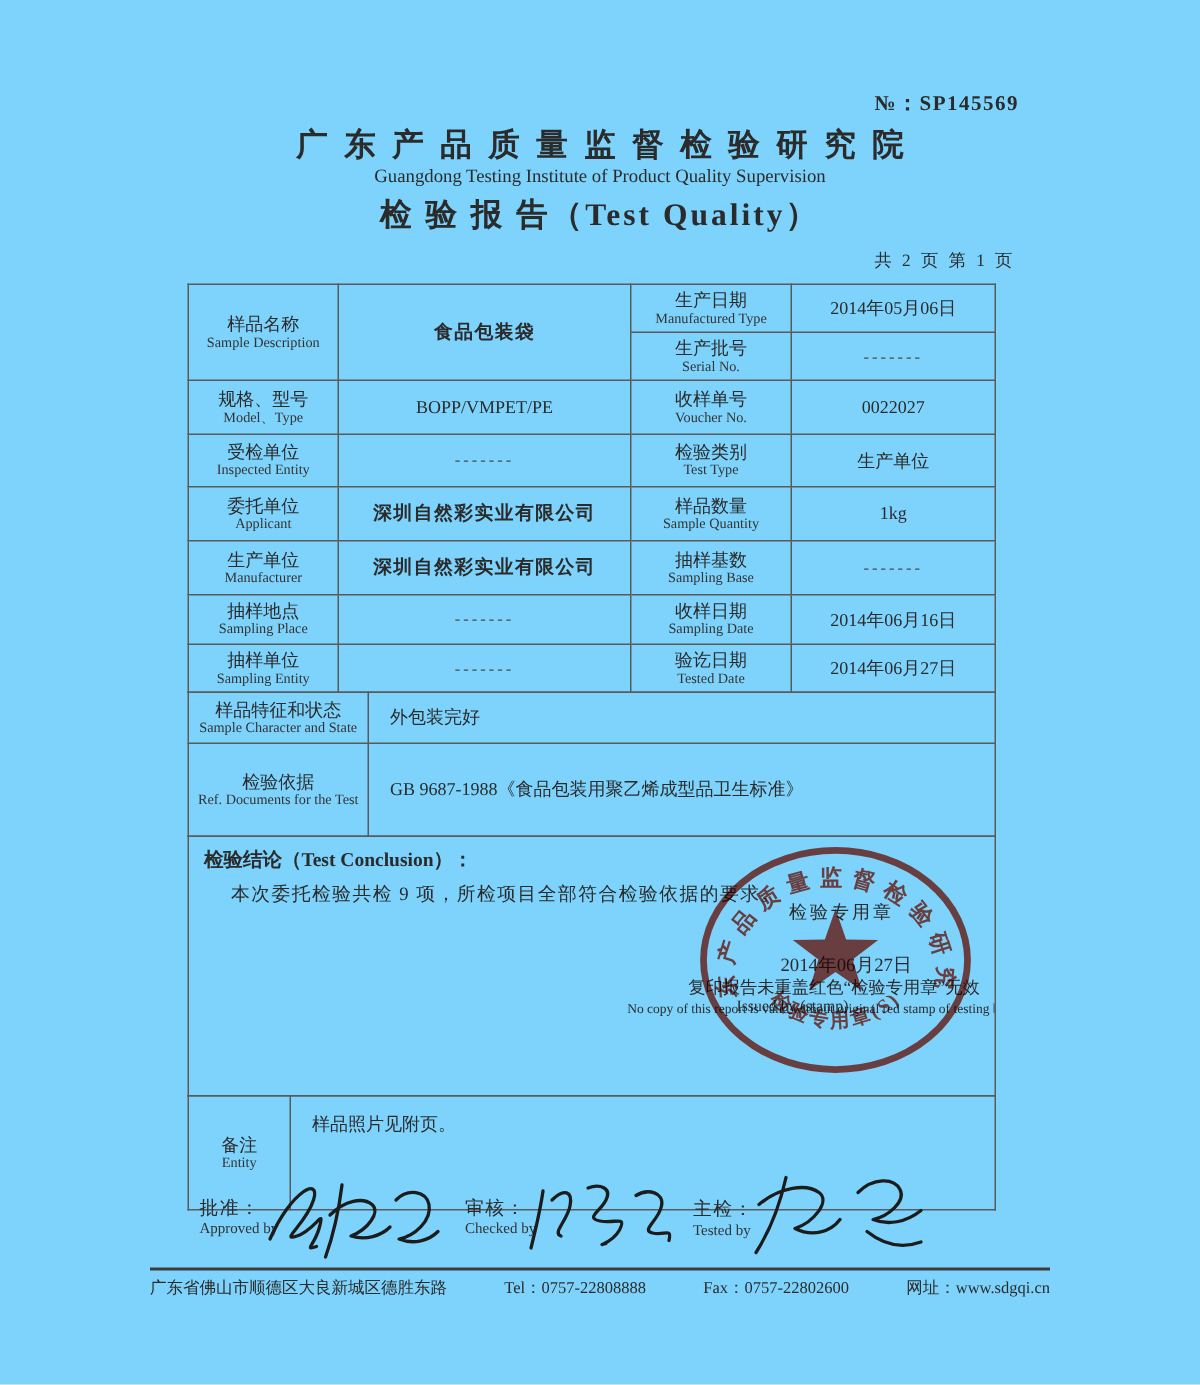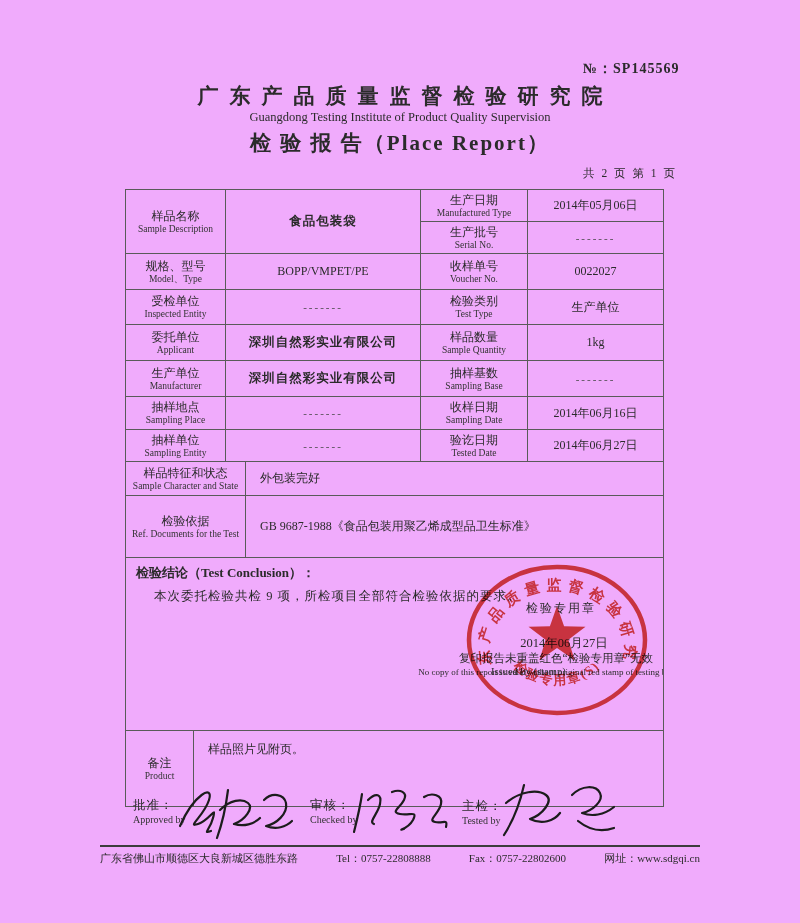--- a/index.html
+++ b/index.html
@@ -1,17 +1,17 @@
 <!DOCTYPE html>
 <html><head>
 <meta charset="utf-8">
 <style>
   html,body{margin:0;padding:0;background:#e9e9e7;}
   .page{
-    position:relative;width:800px;height:923px;background:#f0abfc;
+    position:relative;width:800px;height:923px;background:#7dd3fc;
     font-family:"Liberation Serif","DejaVu Serif",serif;color:#2b2b2b;
     overflow:hidden;margin:0 auto;
   }
   
   .report-no{position:absolute;top:60px;left:583px;font-size:14px;font-weight:bold;letter-spacing:1px;}
   .title-cn{position:absolute;top:82px;left:0;width:800px;text-align:center;
     font-size:21px;font-weight:bold;letter-spacing:11px;text-indent:11px;}
   .title-en{position:absolute;top:110px;left:0;width:800px;text-align:center;
     font-size:12.5px;font-weight:normal;font-family:"Liberation Serif",serif;}
   .report-title{position:absolute;top:129px;left:0;width:800px;text-align:center;
@@ -50,21 +50,21 @@
   .footer-text{position:absolute;left:100px;top:851px;width:600px;display:flex;justify-content:space-between;font-size:11px;white-space:nowrap;}
 </style>
 </head>
 <body>
 
 <div class="page">
 
   <div class="report-no"><span>№：</span><span>SP145569</span></div>
   <div class="title-cn">广东产品质量监督检验研究院</div>
   <div class="title-en">Guangdong Testing Institute of Product Quality Supervision</div>
-  <div class="report-title">检 验 报 告（Place Report）</div>
+  <div class="report-title">检 验 报 告（Test Quality）</div>
   <div class="page-info">共 2 页 第 1 页</div>
 
   <div class="tables">
 
     <table>
       <colgroup>
           <col style="width:100px">
           <col style="width:195px">
           <col style="width:107px">
           <col style="width:136px">
@@ -222,21 +222,21 @@
 
     <table>
       <colgroup>
           <col style="width:68px">
           <col style="width:470px">
         </colgroup>
       <tbody>
           <tr style="height:76px">
         <td class="lbl">
           <div class="cn">备注</div>
-          <div class="en">Product</div>
+          <div class="en">Entity</div>
         </td>
         <td class="val left" style="vertical-align:top;padding-top:10px;">样品照片见附页。</td>
       </tr>
     </tbody>
       </table>
   </div>
 
   <div class="sig-label" style="left:133px;top:797px;">
     <div class="cn" style="font-size:12.5px">批准：</div>
     <div class="en" style="font-size:10px;color:#333">Approved by</div>

